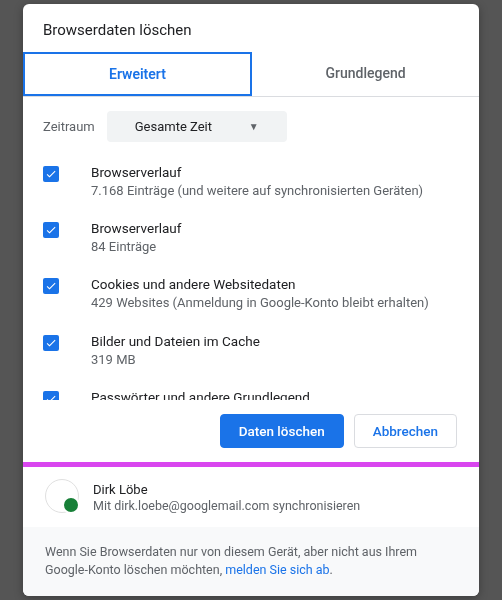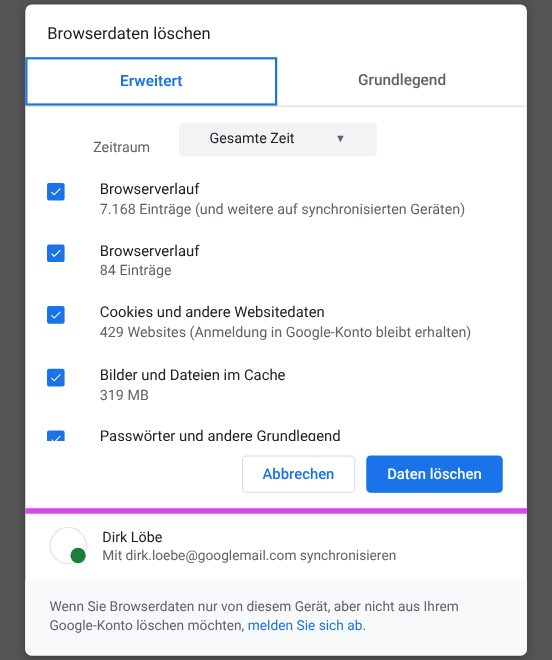--- a/index.html
+++ b/index.html
@@ -61,24 +61,23 @@
     }
     .body::-webkit-scrollbar-thumb {
       background: #bdbdbd;
       border-radius: 5px;
     }
     .body::-webkit-scrollbar-track {
       background: transparent;
     }
     .time-row {
       display: flex;
-      align-items: flex-end;
-      gap: 26px;
+      align-items: center;
+      gap: 12px;
       margin-bottom: 22px;
-      margin-left: 42px;
     }
     .time-label {
       font-size: 13px;
       color: #5f6368;
     }
     .time-select {
       background: #f1f3f4;
       padding: 8px 28px;
       border-radius: 4px;
       font-size: 13px;
@@ -278,22 +277,22 @@
       </div>
       <div class="check-content">
         <div class="check-title">Passwörter und andere Grundlegend</div>
 
       </div>
     </div>
 
   </div>
 
   <div class="buttons">
+    <div class="btn btn-primary">Daten löschen</div>
     <div class="btn btn-cancel">Abbrechen</div>
-    <div class="btn btn-primary">Daten löschen</div>
   </div>
 
   <div class="sync-row">
     <div class="avatar"></div>
     <div class="sync-text">
       <div class="name">Dirk Löbe</div>
       <div class="email">Mit dirk.loebe@googlemail.com synchronisieren</div>
     </div>
   </div>
 

